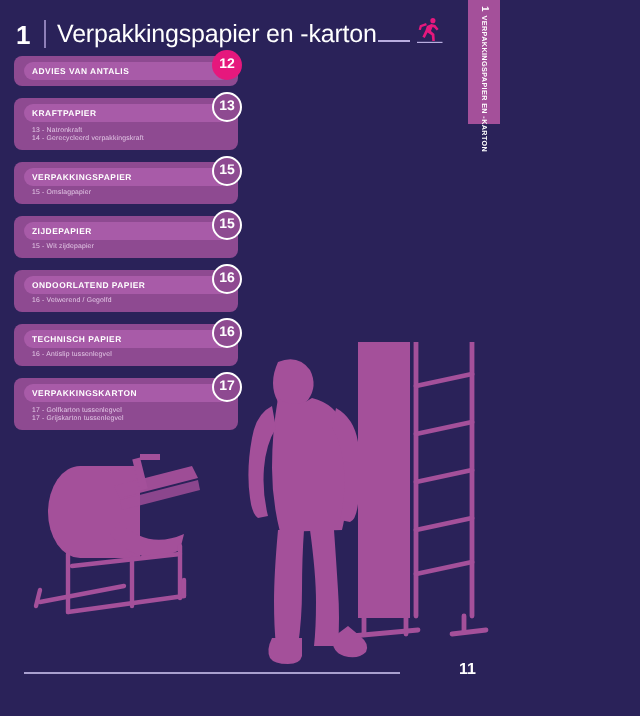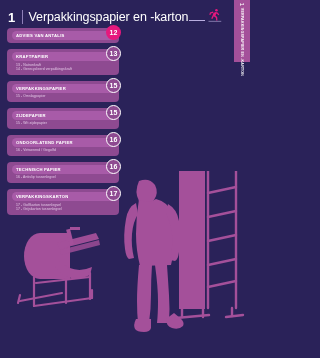--- a/index.html
+++ b/index.html
@@ -269,14 +269,18 @@
 
         <path d="M182 138 L182 146"></path>
         <path d="M203 138 L203 146"></path>
         <path d="M176 147 L209 144"></path>
         <path d="M232 137 L232 145"></path>
         <path d="M226 146 L243 144"></path>
       </g>
     </svg>
   </div>
 
+  <div class="footer">
+    <div class="footer-rule"></div>
+    <div class="page-num">11</div>
+  </div>
 
 </div>
 
 </body></html>

